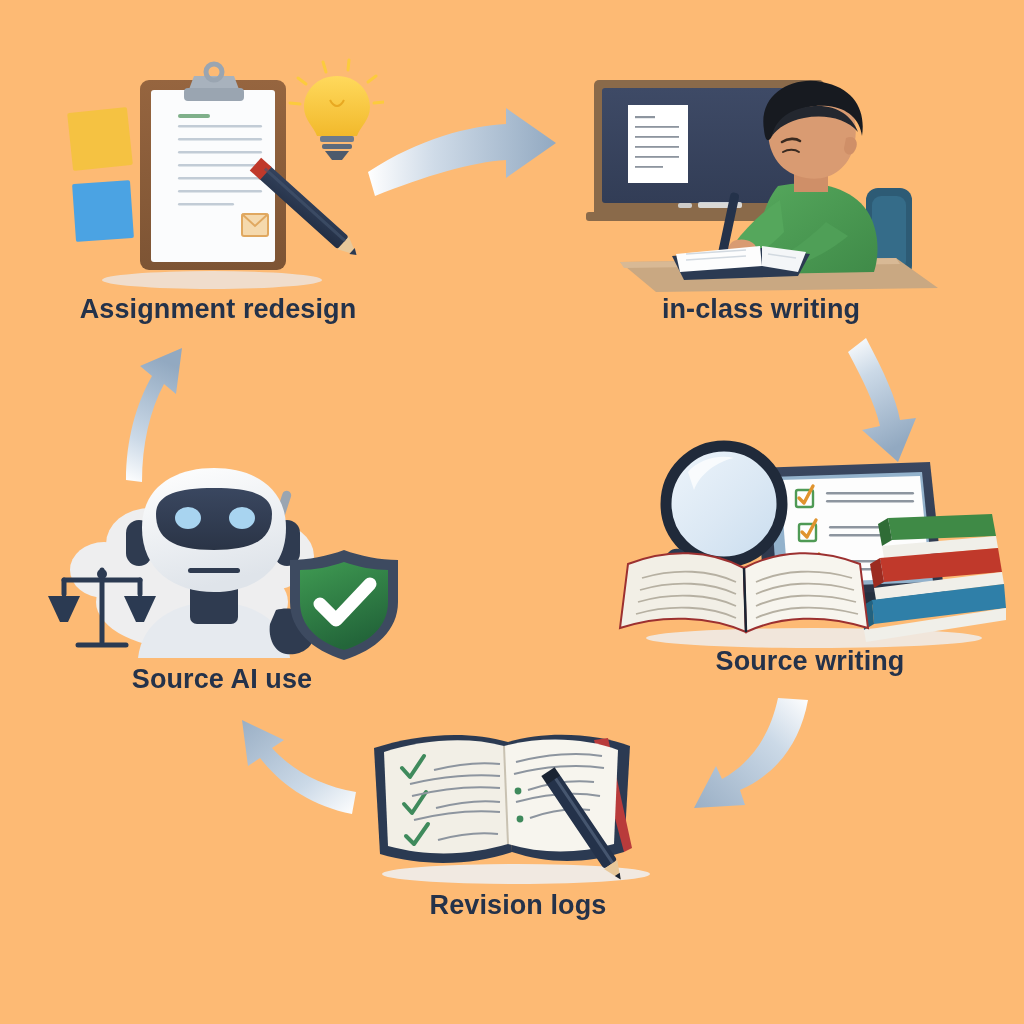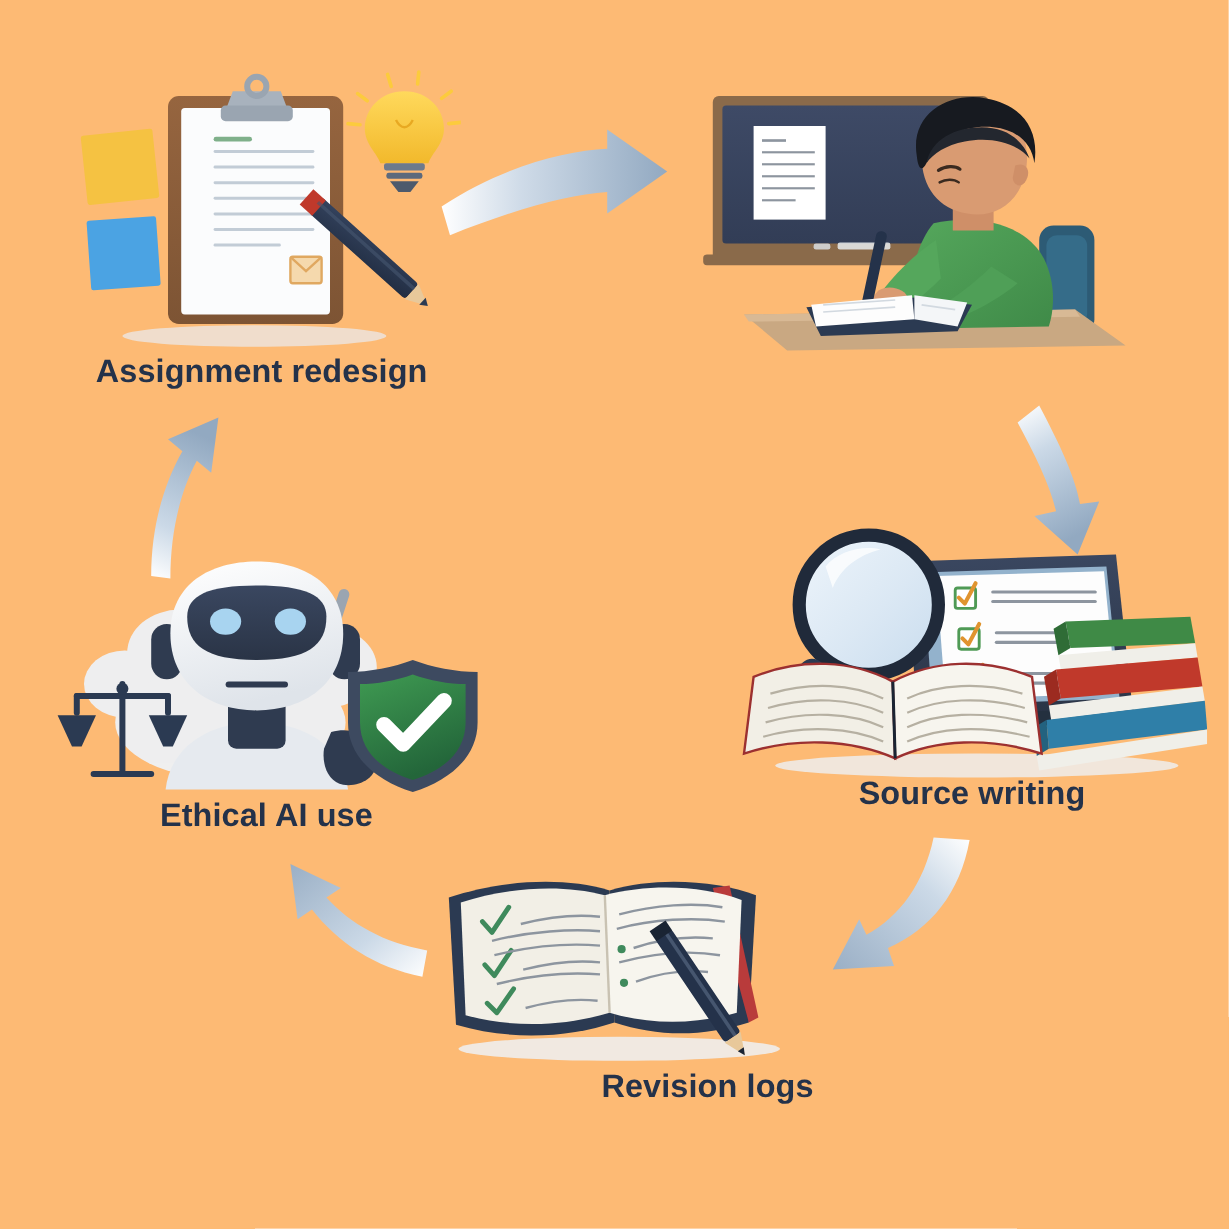--- a/index.html
+++ b/index.html
@@ -254,20 +254,21 @@
         <path d="M 106 196 L 196 188 L 244 194 L 232 216 L 118 220 Z" fill="#2b3a52"></path>
         <path d="M 110 194 L 194 186 L 196 206 L 114 212 Z" fill="#fdfdfd"></path>
         <path d="M 196 186 L 240 192 L 232 212 L 196 206 Z" fill="#f4f6f8"></path>
         <g stroke="#d2d9e0" stroke-width="1.4">
           <line x1="120" y1="194" x2="180" y2="190"></line>
           <line x1="120" y1="200" x2="180" y2="196"></line>
           <line x1="202" y1="194" x2="230" y2="198"></line>
         </g>
       </g>
     </svg>
+    <div class="node-label" style="top:234px;">in-class writing</div>
   </div>
 
   <div class="node" style="left:614px; top:432px; width:392px; height:260px;">
     <svg class="node-art" width="392" height="220" viewBox="0 0 392 220">
       <defs>
         <linearGradient id="lensG" x1="0" y1="0" x2="1" y2="1">
           <stop offset="0%" stop-color="#eef5fb"></stop>
           <stop offset="55%" stop-color="#dbe8f4"></stop>
           <stop offset="100%" stop-color="#c8dcee"></stop>
         </linearGradient>
@@ -394,21 +395,21 @@
       </g>
 
       <g transform="rotate(56 228 116)">
         <rect x="168" y="108" width="104" height="16" rx="3" fill="#24324a"></rect>
         <rect x="168" y="112" width="104" height="3" fill="#46566f"></rect>
         <path d="M 272 108 L 290 116 L 272 124 Z" fill="#e8c89a"></path>
         <path d="M 284 113 L 290 116 L 284 119 Z" fill="#1a2433"></path>
         <rect x="160" y="108" width="10" height="16" fill="#1a2433"></rect>
       </g>
     </svg>
-    <div class="node-label" style="top:178px;text-align:right;">Revision logs</div>
+    <div class="node-label" style="top:178px;">Revision logs</div>
   </div>
 
   <div class="node" style="left:42px; top:452px; width:360px; height:250px;">
     <svg class="node-art" width="360" height="210" viewBox="0 0 360 210">
       <defs>
         <linearGradient id="robotG" x1="0" y1="0" x2="0.3" y2="1">
           <stop offset="0%" stop-color="#ffffff"></stop>
           <stop offset="100%" stop-color="#dfe4ea"></stop>
         </linearGradient>
         <linearGradient id="shieldG" x1="0" y1="0" x2="0.4" y2="1">
@@ -462,16 +463,16 @@
 
         <path d="M 234 158 C 254 152, 272 164, 272 182 C 272 196, 258 204, 244 202 C 232 200, 226 186, 228 172 Z" fill="#2f3b50"></path>
       </g>
 
       <g>
         <path d="M 302 98 C 318 104, 338 108, 356 108 L 356 150 C 356 178, 334 198, 302 208 C 270 198, 248 178, 248 150 L 248 108 C 266 108, 286 104, 302 98 Z" fill="#3d4a60"></path>
         <path d="M 302 110 C 316 115, 332 118, 346 118 L 346 150 C 346 174, 328 190, 302 198 C 276 190, 258 174, 258 150 L 258 118 C 272 118, 288 115, 302 110 Z" fill="url(#shieldG)"></path>
         <path d="M 278 152 L 294 168 L 328 132" fill="none" stroke="#ffffff" stroke-width="13" stroke-linecap="round" stroke-linejoin="round"></path>
       </g>
     </svg>
-    <div class="node-label" style="top:212px;">Ethical AI use</div>
+    <div class="node-label" style="top:212px;">Source AI use</div>
   </div>
 
 </div>
 
 </body></html>

